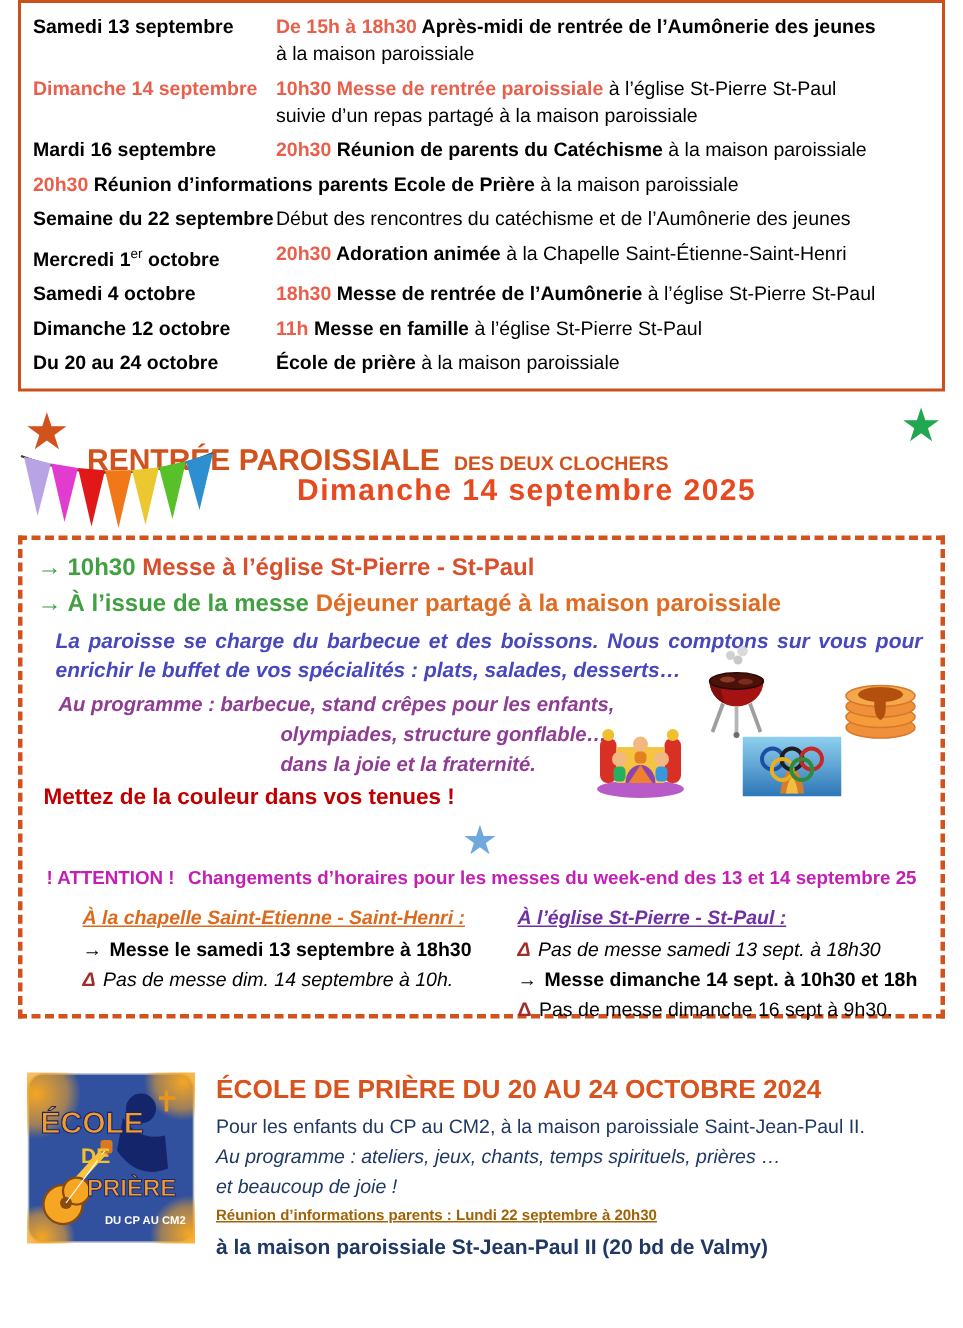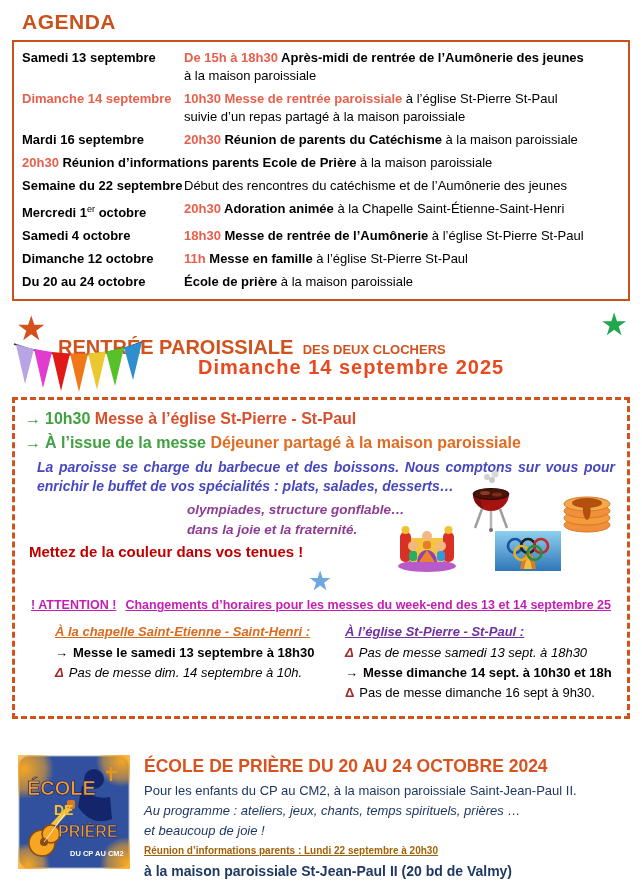--- a/index.html
+++ b/index.html
@@ -40,21 +40,21 @@
   .bullet{font-size:16px;font-weight:bold;margin:2px 0 6px;}
   .bullet-arrow{color:#41A041;margin-right:4px;}
   .intro{width:578px;margin:2px 0 4px 12px;font-size:14px;font-weight:bold;font-style:italic;color:#4848BE;text-align:justify;line-height:19px;}
   .plum-line{font-size:13.5px;font-weight:bold;font-style:italic;color:#8E3C94;line-height:20px;}
   .plum-0{margin-left:14px;}
   .plum-1{margin-left:162px;}
   .plum-2{margin-left:162px;}
   .highlight{margin:2px 0 0 4px;font-size:15px;font-weight:bold;color:#C00000;line-height:20px;}
   .star-blue-wrap{text-align:center;margin:5px 0 3px;line-height:1;}
   .star-blue{font-size:27px;color:#6FA8DC;font-family:"DejaVu Sans",sans-serif;}
-  .attention{margin:3px 0 0 6px;font-size:12.5px;font-weight:bold;color:#C41FB4;line-height:17px;text-decoration:underline;}
+  .attention{margin:3px 0 0 6px;font-size:12.5px;font-weight:bold;color:#C41FB4;line-height:17px;}
   .attention-label{margin-right:9px;}
   .columns{display:flex;margin:10px 0 0 30px;}
   .col{width:268px;}
   .col + .col{margin-left:22px;}
   .col-header{font-size:13px;font-weight:bold;font-style:italic;text-decoration:underline;margin-bottom:4px;}
   .orange-header{color:#DA6A1E;}
   .purple-header{color:#7030A0;}
   .col-item{font-size:13px;line-height:20px;}
   .col-item .marker{font-weight:bold;margin-right:5px;}
   .marker-darkred{color:#A22B2B;}
@@ -77,21 +77,20 @@
   .el-navy{}
   .el-navy-italic{font-style:italic;}
   .el-orange-bold{color:#a16207;font-weight:bold;font-size:10px;text-decoration:underline;}
   .el-navy-bold{font-weight:bold;font-size:14px;}
 </style>
 </head>
 <body>
 
 <div class="page">
 
-  <div class="agenda-title">AGENDA</div>
   <div class="agenda-table">
     <div id="agenda-rows">
         <div class="agenda-row">
           <div class="agenda-date"><span class="seg-date">Samedi 13 septembre</span></div>
           <div class="agenda-details">
             <div><span class="seg-time">De 15h à 18h30 </span><span class="seg-bold">Après-midi de rentrée de l’Aumônerie des jeunes</span></div>
             <div><span class="seg-reg">à la maison paroissiale</span></div>
           </div>
         </div>
         <div class="agenda-row">
@@ -165,20 +164,21 @@
     <div class="rentree-date">Dimanche 14 septembre 2025</div>
   </div>
 
   <div class="dashed-box">
     <div id="bullets-host">
         <div class="bullet"><span class="bullet-arrow">→</span><span class="seg-green">10h30 </span><span class="seg-orangered">Messe à l’église St-Pierre - St-Paul</span></div>
         <div class="bullet"><span class="bullet-arrow">→</span><span class="seg-green">À l’issue de la messe </span><span class="seg-orange">Déjeuner partagé à la maison paroissiale</span></div>
       </div>
     <div class="intro">La paroisse se charge du barbecue et des boissons. Nous comptons sur vous pour enrichir le buffet de vos spécialités : plats, salades, desserts…</div>
     <div id="programme-lines">
+        <div class="plum-line plum-0">Au programme : barbecue, stand crêpes pour les enfants,</div>
         <div class="plum-line plum-1">olympiades, structure gonflable…</div>
         <div class="plum-line plum-2">dans la joie et la fraternité.</div>
       </div>
     <div class="highlight">Mettez de la couleur dans vos tenues !</div>
     <div class="star-blue-wrap">
       <span class="star-blue">★</span>
     </div>
     <div class="attention">
       <span class="attention-label">! ATTENTION !</span><span>Changements d’horaires pour les messes du week-end des 13 et 14 septembre 25</span>
     </div>

